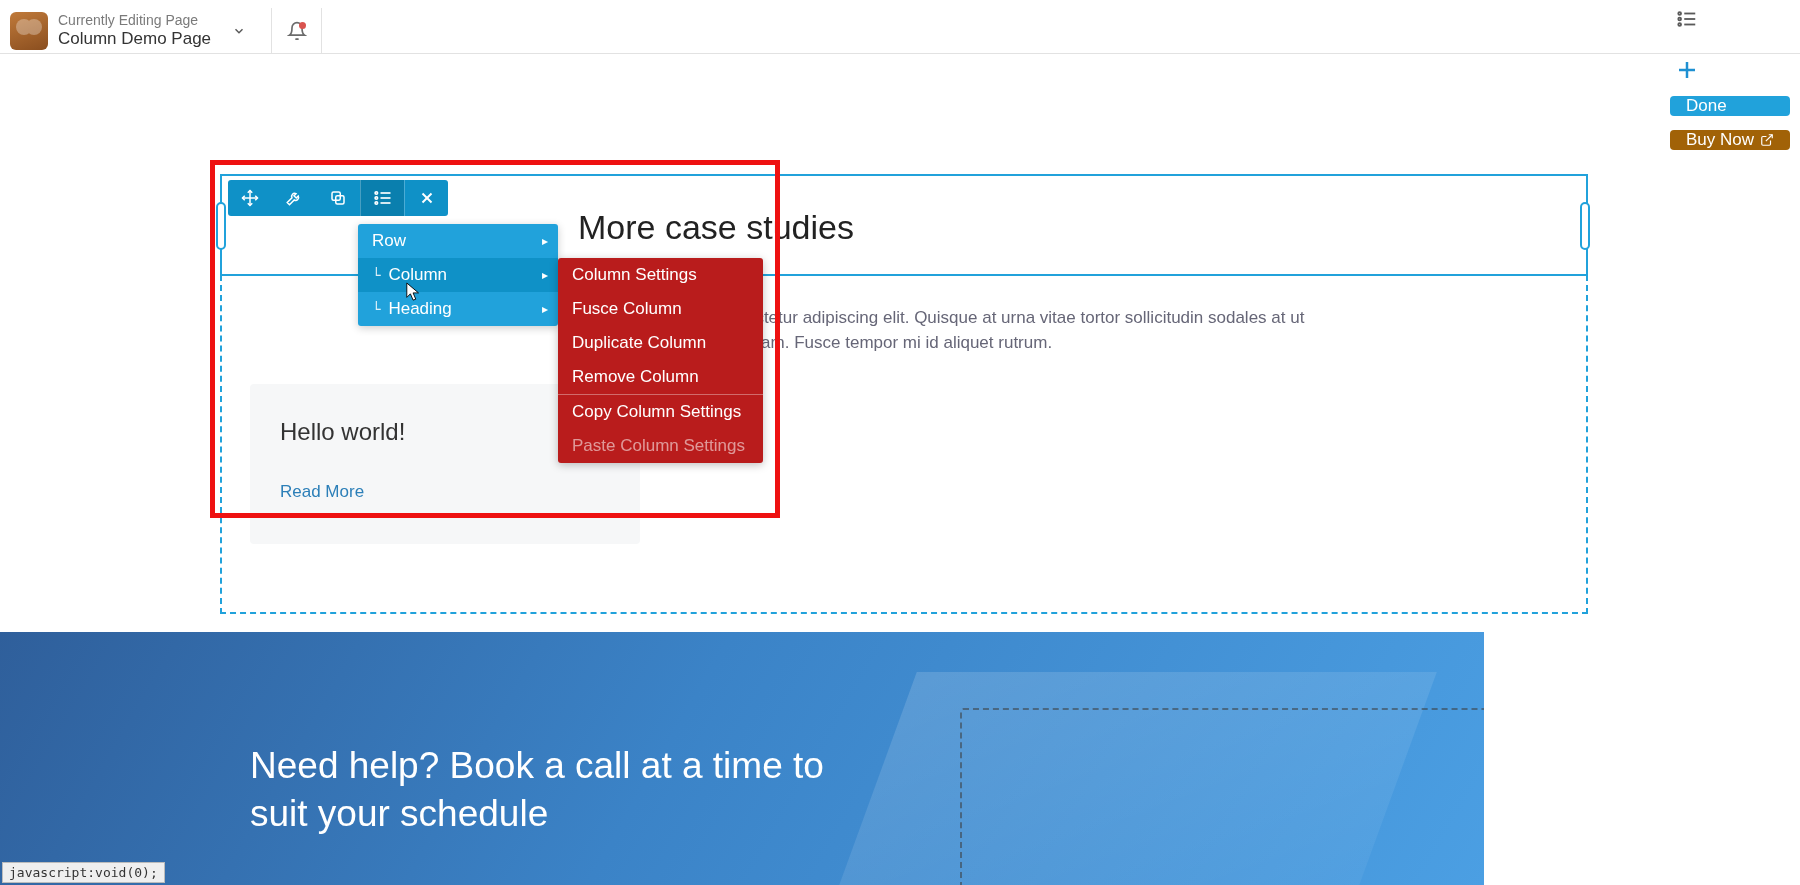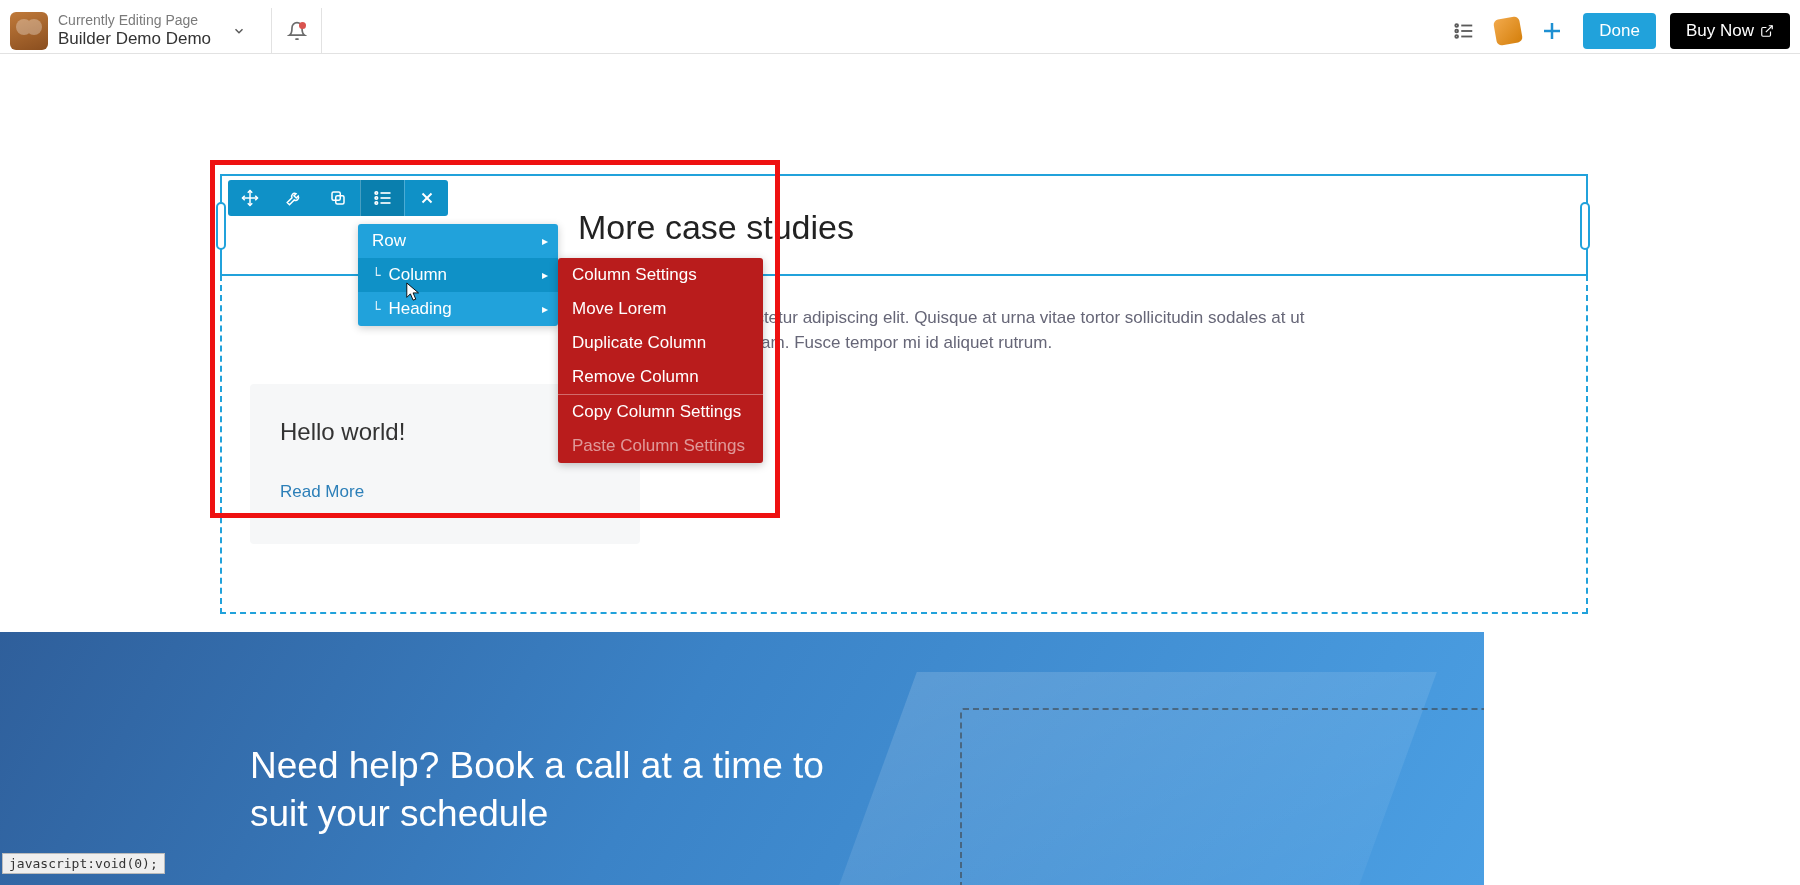--- a/index.html
+++ b/index.html
@@ -12,27 +12,27 @@
 .logo { width:38px; height:38px; border-radius:6px; background:linear-gradient(160deg,#c07a3a 0%, #8a4e1f 100%); position:relative; overflow:hidden; }
 .logo::before { content:""; position:absolute; width:16px; height:16px; background:#fff; border-radius:50%; top:7px; left:6px; box-shadow: 10px 0 0 #fff; opacity:0.3;}
 .page-info { line-height:1.2; }
 .page-label { font-size:14px; color:#7a7a7a; }
 .page-title { font-size:17px; color:#333; }
 .chevron { width:36px; display:flex; align-items:center; justify-content:center; color:#5a5a5a; font-size:13px;}
 .bell-wrap { width:50px; height:100%; display:flex; align-items:center; justify-content:center; border-right:1px solid #e2e2e2; position:relative; }
 .bell { width:20px; height:20px; color:#6b6b6b; position:relative; }
 .dot { width:7px; height:7px; background:#d9534f; border-radius:50%; position:absolute; top:14px; left:27px; }
 
-.topbar-right { display:flex; align-items:center; gap:14px; height:100%; }
+.topbar-right { display:flex; gap:14px; height:100%;flex-direction:column; }
 .icon-btn { width:34px; height:34px; display:flex; align-items:center; justify-content:center; color:#5a5a5a; border-radius:4px; cursor:pointer; }
 .sticker { width:26px; height:26px; background:linear-gradient(140deg,#f2a94b,#d47f0b); border-radius:5px; transform:rotate(-10deg); }
 .plus { color:#1e90d2; font-size:26px; font-weight:400; }
 .btn { height:36px; padding:0 16px; display:inline-flex; align-items:center; border-radius:4px; font-size:17px; color:#fff; cursor:pointer; gap:6px; }
 .btn-done { background:#21a2db; }
-.btn-buy { background:#000000; }
+.btn-buy { background:#a16207; }
 .ext-icon { width:14px; height:14px; display:inline-block; }
 
 
 .canvas { position:relative; padding:0; }
 .row-outline { position:absolute; left:220px; top:120px; width:1368px; height:440px; border:2px dashed #21a2db; }
 .row-inner { position:absolute; left:220px; top:120px; width:1368px; height:102px; border:2px solid #21a2db; }
 .row-handle-left, .row-handle-right { position:absolute; width:10px; height:48px; background:#fff; border:2px solid #21a2db; border-radius:5px; top:148px; }
 .row-handle-left { left:216px; }
 .row-handle-right { left:1580px; }
 
@@ -67,34 +67,34 @@
 
 .cursor { position:absolute; left:405px; top:227px; width:18px; height:22px; pointer-events:none; }
 
 
 .band { position:absolute; left:0; top:632px; width:1484px; height:253px; background:linear-gradient(120deg,#2f5f9b 0%, #3b83c7 45%, #4b9fe3 100%); overflow:hidden; }
 .band::before { content:""; position:absolute; right:120px; top:40px; width:520px; height:400px; background:linear-gradient(160deg, rgba(255,255,255,0.15), rgba(255,255,255,0)); transform:skewX(-20deg); }
 .band h2 { color:#fff; font-size:37px; font-weight:400; position:absolute; left:250px; top:110px; width:640px; line-height:1.3; }
 .band .placeholder { position:absolute; left:960px; top:76px; width:594px; height:260px; border:2px dashed rgba(60,60,60,0.55); border-radius:3px; }
 
 
-.status { position:absolute; left:2px; bottom:11px; background:#efefef; border:1px solid #bbb; padding:2px 6px; font-size:13px; color:#333; font-family:monospace; }
+.status { position:absolute; left:2px; bottom:2px; background:#efefef; border:1px solid #bbb; padding:2px 6px; font-size:13px; color:#333; font-family:monospace; }
 
 svg { display:block; }
 </style>
 </head>
 <body>
 
 <div class="topbar">
   <div class="topbar-left">
     <div class="page-block">
       <div class="logo"></div>
       <div class="page-info">
         <div class="page-label">Currently Editing Page</div>
-        <div class="page-title">Builder Demo Demo</div>
+        <div class="page-title">Column Demo Page</div>
       </div>
       <div class="chevron">
         <svg width="14" height="14" viewBox="0 0 24 24" fill="none" stroke="currentColor" stroke-width="2.5">
             <polyline points="6 9 12 15 18 9"></polyline>
           </svg>
       </div>
     </div>
     <div class="bell-wrap">
       <svg class="bell" viewBox="0 0 24 24" fill="none" stroke="#6b6b6b" stroke-width="2">
           <path d="M18 8a6 6 0 1 0-12 0c0 7-3 9-3 9h18s-3-2-3-9"></path>
@@ -201,21 +201,21 @@
         <span class="tree">└</span>
         <span>Heading</span>
       </div>
   </div>
 
   <div class="menu2">
     <div class="mi">
         <span>Column Settings</span>
       </div>
     <div class="mi">
-        <span>Move Lorem</span>
+        <span>Fusce Column</span>
       </div>
     <div class="mi">
         <span>Duplicate Column</span>
       </div>
     <div class="mi">
         <span>Remove Column</span>
       </div>
     <div class="sep"></div>
     <div class="mi">
         <span>Copy Column Settings</span>

